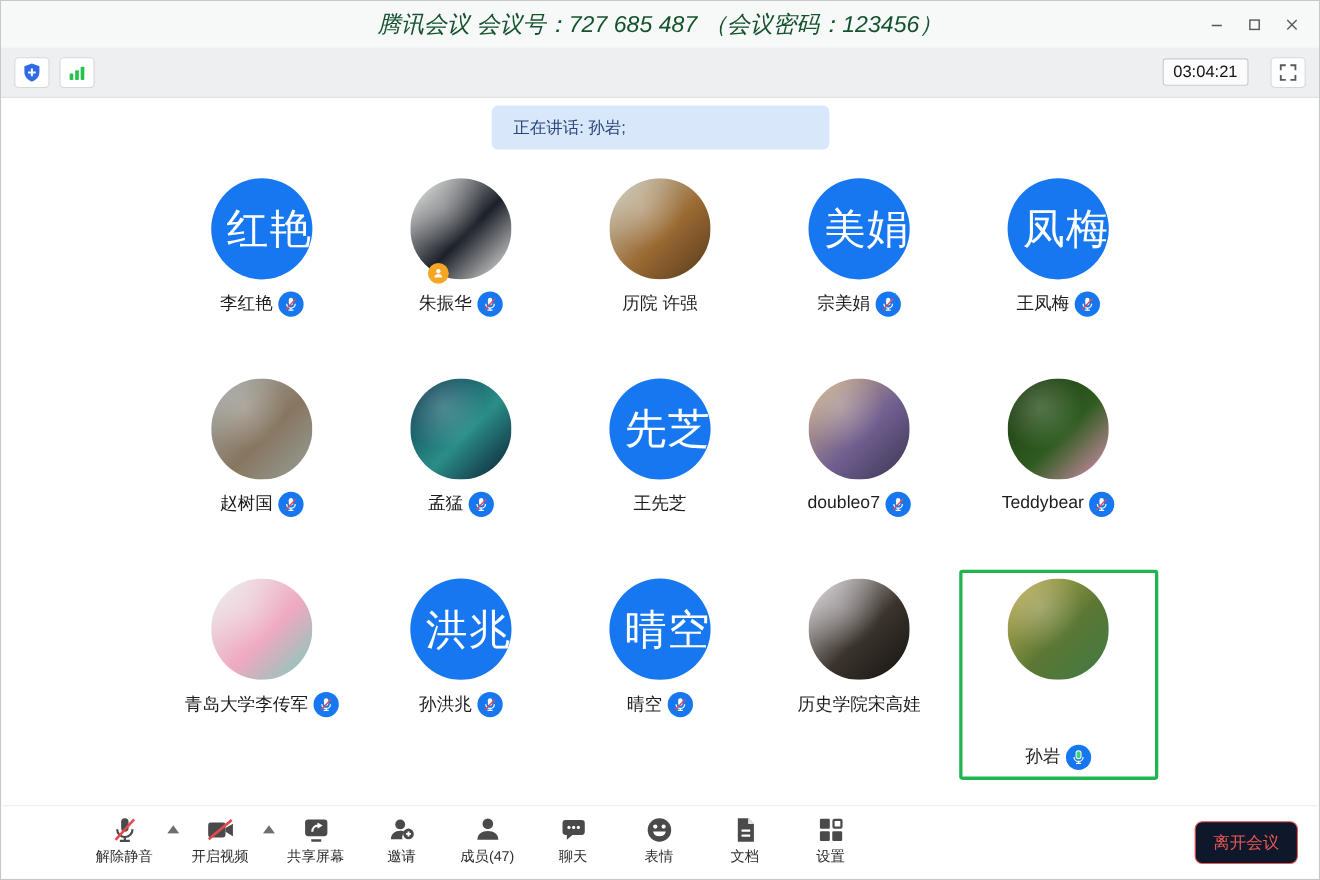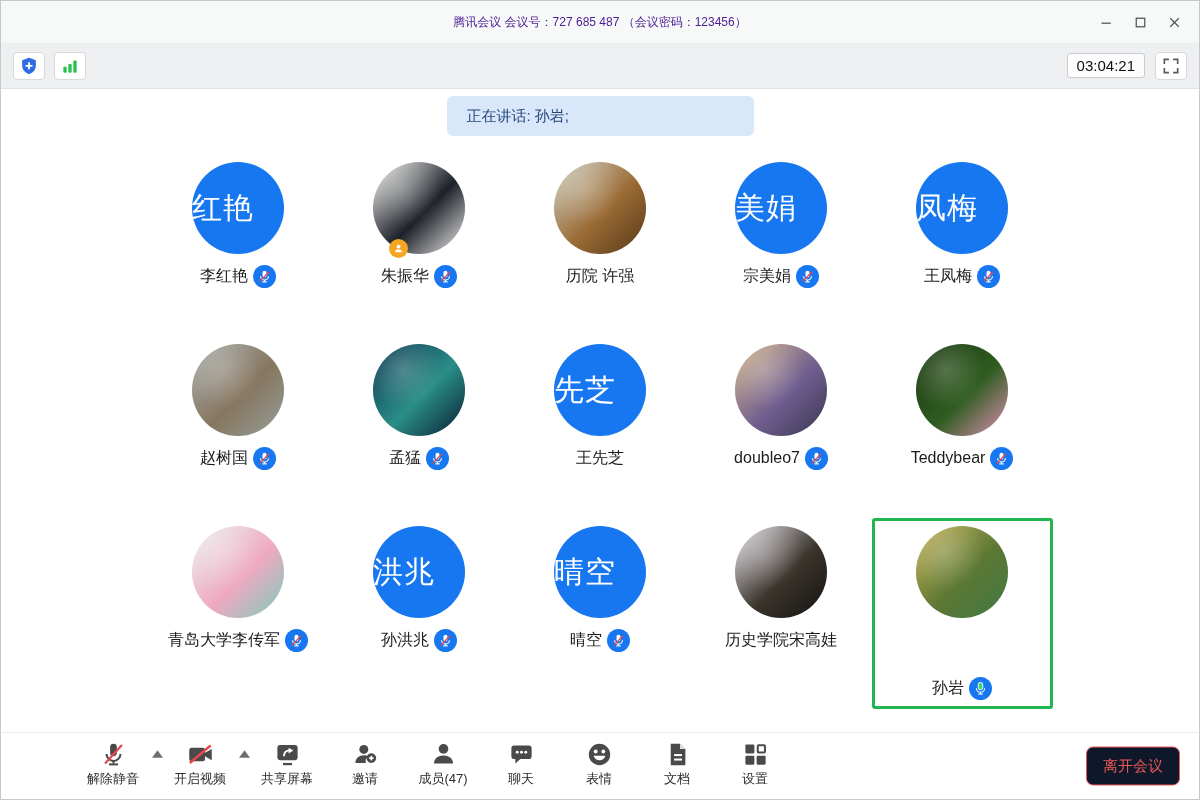--- a/index.html
+++ b/index.html
@@ -6,50 +6,50 @@
   body {
     width:1200px; height:800px; position:relative; overflow:hidden;
     font-family:"Liberation Sans","DejaVu Sans",sans-serif;
     background:#fff;
   }
   .window { position:absolute; inset:0; border:1px solid #c6c9cc; box-sizing:border-box; background:#fff; }
 
   
   .titlebar { height:42px; background:#f7f8f8; position:relative;
               display:flex; align-items:center; justify-content:center; }
-  .title { font-size:12px; color:#4c1d95; }
+  .title { font-size:21px; color:#14532d;font-style:italic; }
   .win-controls { position:absolute; right:8px; top:0; height:100%; display:flex; align-items:center; }
   .win-btn { width:34px; height:30px; display:flex; align-items:center; justify-content:center; }
   .win-btn svg { width:17px; height:17px; }
 
   
   .statusbar { height:46px; background:#edeff0; border-bottom:1px solid #e1e3e4;
                display:flex; align-items:center; padding:0 12px; box-sizing:border-box; }
   .sb-btn { width:32px; height:28px; background:#fff; border:1px solid #d6d9dc; border-radius:4px;
             display:flex; align-items:center; justify-content:center; margin-right:9px; padding:0; }
   .sb-btn svg { width:20px; height:20px; }
-  .sb-right { margin-left:auto; display:flex; align-items:center; gap:10px; }
+  .sb-right { margin-left:auto; display:flex; align-items:center; gap:20px; }
   .timer { background:#fcfcfd; border:1px solid #c8ccd0; border-radius:3px;
            padding:3px 9px; font-size:15px; color:#121212; }
 
   
   .main { position:absolute; top:89px; bottom:66px; left:1px; right:1px; background:#fff; overflow:hidden;border-radius:32px; }
   .banner { width:307px; height:40px; margin:6px auto 0; background:var(--banner-bg,#d8e8fa);
             border-radius:6px; display:flex; align-items:center; padding-left:20px;
             box-sizing:border-box; color:var(--banner-text,#26457c); font-size:15px; }
 
   .grid { width:905px; margin:18px auto 0; display:grid;
           grid-template-columns:repeat(5,181px); row-gap:39px; }
   .tile { box-sizing:border-box; border:3px solid transparent; border-radius:3px;
           display:flex; flex-direction:column; align-items:center; padding:5px 0 6px; }
   .tile.selected { border-color:var(--selection-green,#20b551);gap:48px; }
   .avatar { width:92px; height:92px; border-radius:50%; position:relative; flex:none; }
   .avatar.initials { background:var(--avatar-blue,#1677f0); color:#fff;
-                     display:flex; align-items:center; justify-content:flex-start;
-                     font-size:30px; letter-spacing:1px; }
+                     display:flex; align-items:center; justify-content:flex-end;
+                     font-size:38px; letter-spacing:1px; }
   .host-badge { position:absolute; left:16px; bottom:-4px; width:19px; height:19px; border-radius:50%;
                 background:var(--host-orange,#f5a623); display:flex; align-items:center; justify-content:center; }
   .host-badge svg { width:13px; height:13px; }
   .namerow { margin-top:10px; height:24px; display:flex; align-items:center; gap:5px;
              font-size:16px; color:#1c1c1c; white-space:nowrap;text-align:center; }
   .mic-badge { width:23px; height:23px; border-radius:50%; background:var(--avatar-blue,#1677f0);
                display:flex; align-items:center; justify-content:center; flex:none; }
   .mic-badge svg { width:17px; height:17px; }
 
   

